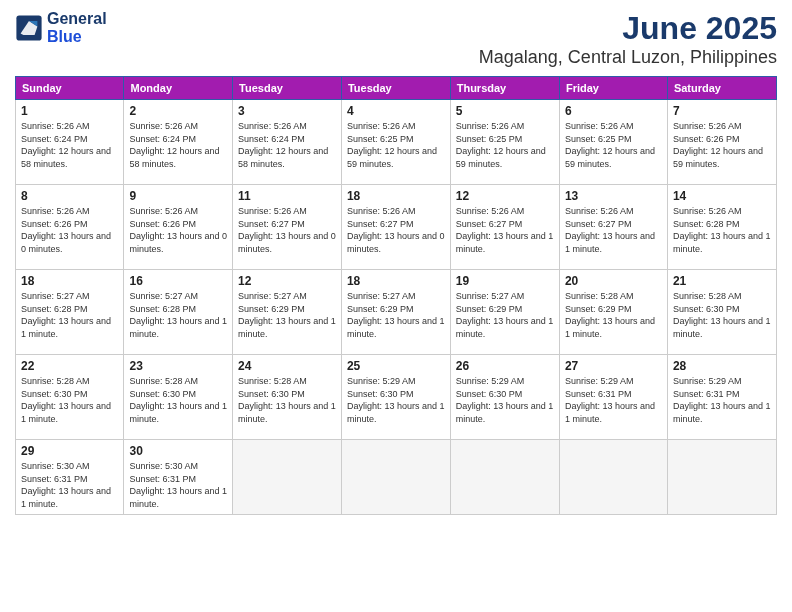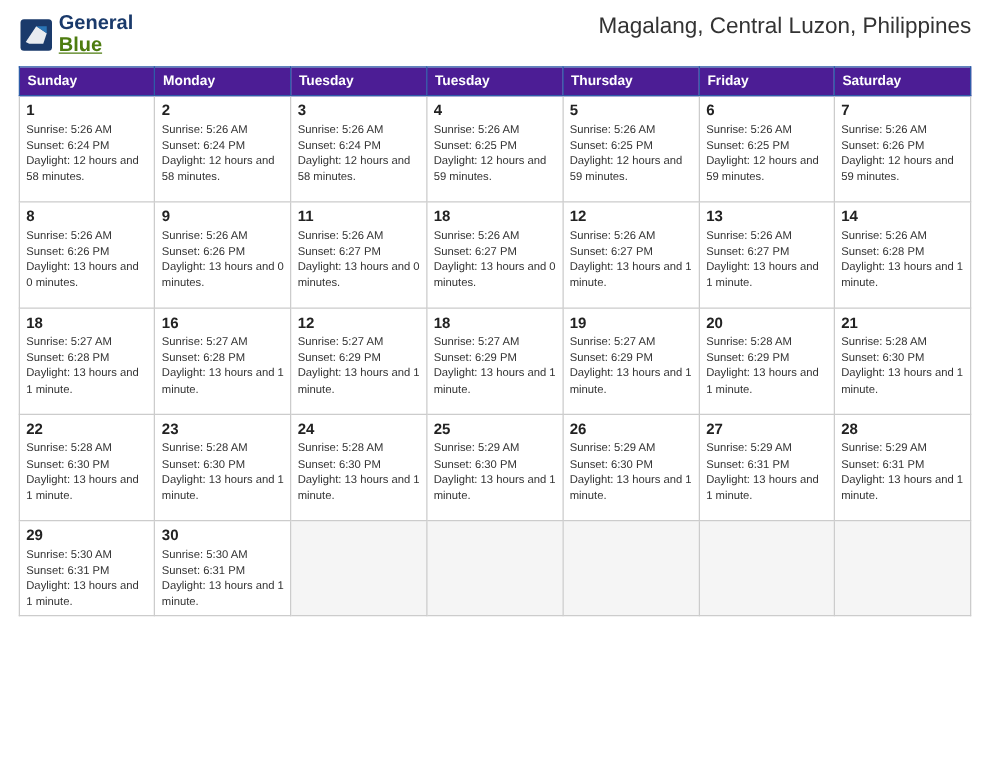--- a/index.html
+++ b/index.html
@@ -42,21 +42,21 @@
     .location {
       font-size: 18px;
       color: #333;
     }
     .calendar {
       width: 100%;
       border-collapse: collapse;
       font-size: 10px;
     }
     .calendar th {
-      background-color: #4c1d95;
+      background-color: #a21caf;
       color: white;
       text-align: left;
       padding: 5px 6px;
       font-size: 11px;
       font-weight: bold;
       border: 1px solid #2e5ca8;
     }
     .calendar td {
       border: 1px solid #ccc;
       vertical-align: top;
@@ -90,25 +90,26 @@
   <div class="header">
     <div class="logo">
       <svg class="logo-icon" viewBox="0 0 40 40">
         <rect x="2" y="2" width="36" height="36" rx="4" fill="#1a3a6b"></rect>
         <polygon points="8,28 20,10 32,18 28,30 12,30" fill="white" opacity="0.9"></polygon>
         <polygon points="20,10 32,18 32,10" fill="#2e7cbf" opacity="0.9"></polygon>
       </svg>
       <div>
         <div style="font-size:16px;font-weight:bold;color:#1a3a6b;line-height:1.1;">
           <span style="color:#1a3a6b;">General</span><br>
-          <span style="color:#4d7c0f;text-decoration:underline;">Blue</span>
+          <span style="color:#1d4ed8;">Blue</span>
         </div>
       </div>
     </div>
     <div class="title-section">
+      <div class="month-title">June 2025</div>
       <div class="location">Magalang, Central Luzon, Philippines</div>
     </div>
   </div>
 
   <table class="calendar">
     <thead>
       <tr>
         <th>Sunday</th>
         <th>Monday</th>
         <th>Tuesday</th>

